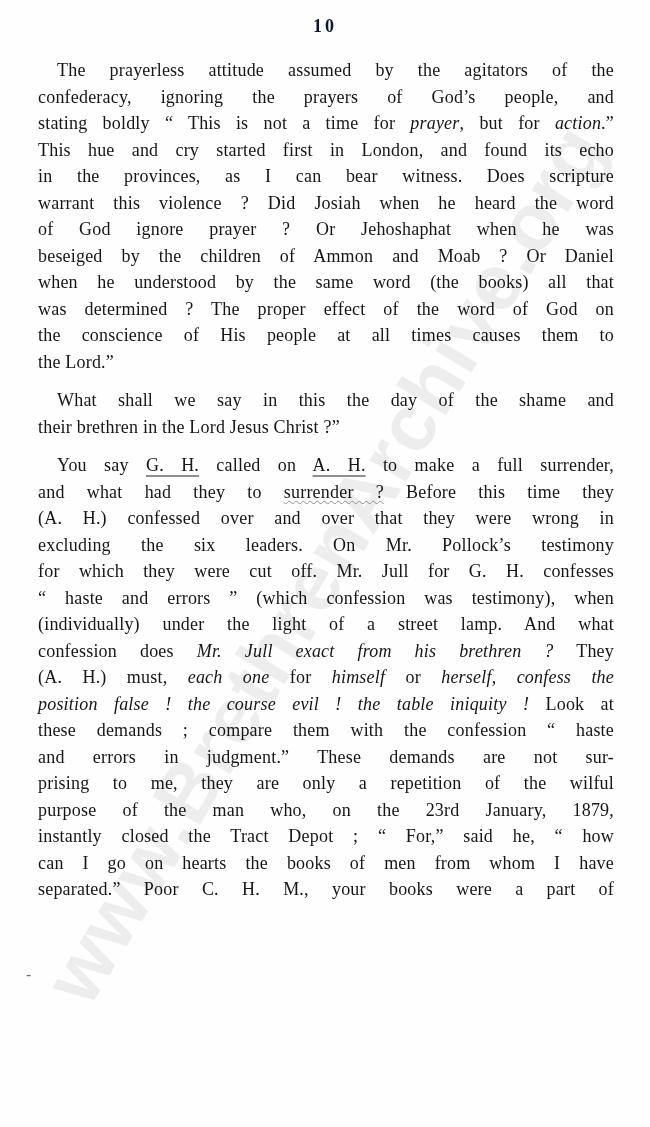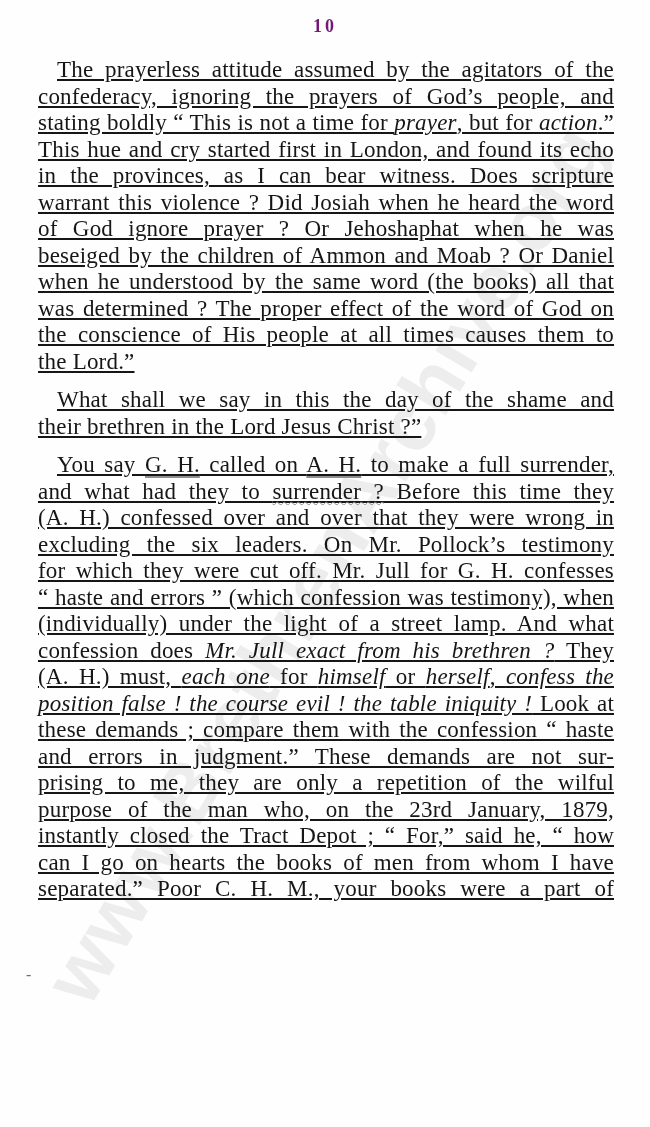--- a/index.html
+++ b/index.html
@@ -21,40 +21,39 @@
   }
   .page-number {
     position: absolute;
     top: 16px;
     left: 0;
     right: 0;
     text-align: center;
     font-size: 18px;
     letter-spacing: 3px;
     font-weight: bold;
-    color: #701a75;
+    color: #0f172a;
   }
   .content {
     position: absolute;
     left: 38px;
     top: 57px;
     width: 576px;
   }
   .paragraph + .paragraph {
     margin-top: 12px;
   }
   .line {
-    font-size: 23px;
+    font-size: 18px;
     line-height: 26.5px;
     height: 26.5px;
     text-align: justify;
     text-align-last: justify;
     white-space: normal;
     letter-spacing: 0.2px;
-    text-decoration: underline;
   }
   .line.flush {
     text-align-last: left;
   }
   .line.indent {
     text-indent: 19px;
   }
   .i { font-style: italic; }
   .u-dashed {
     text-decoration: underline;

